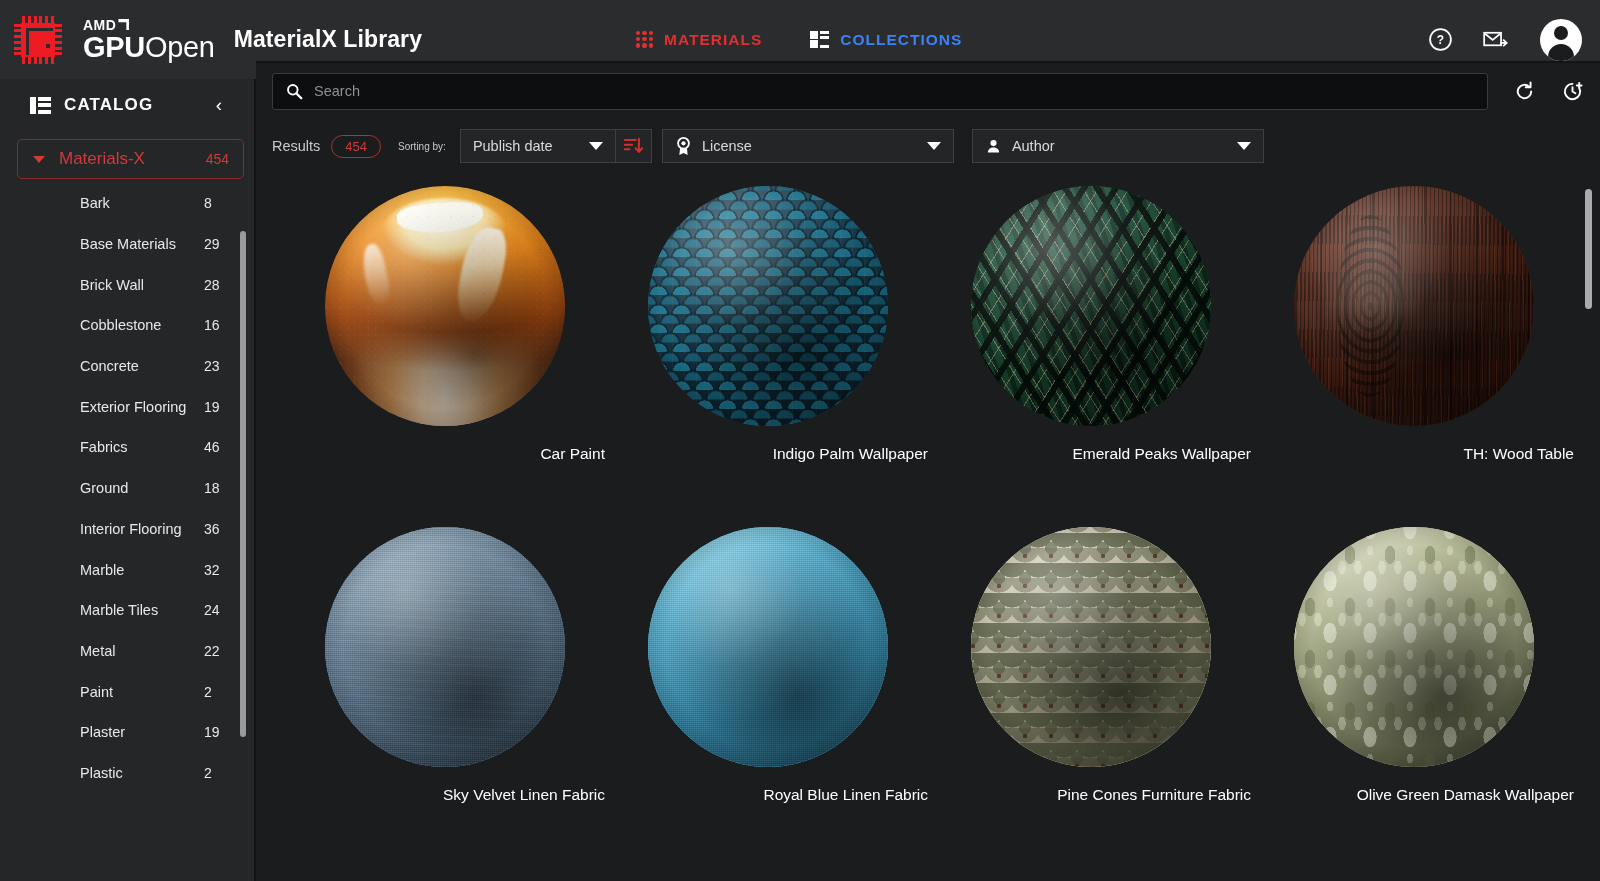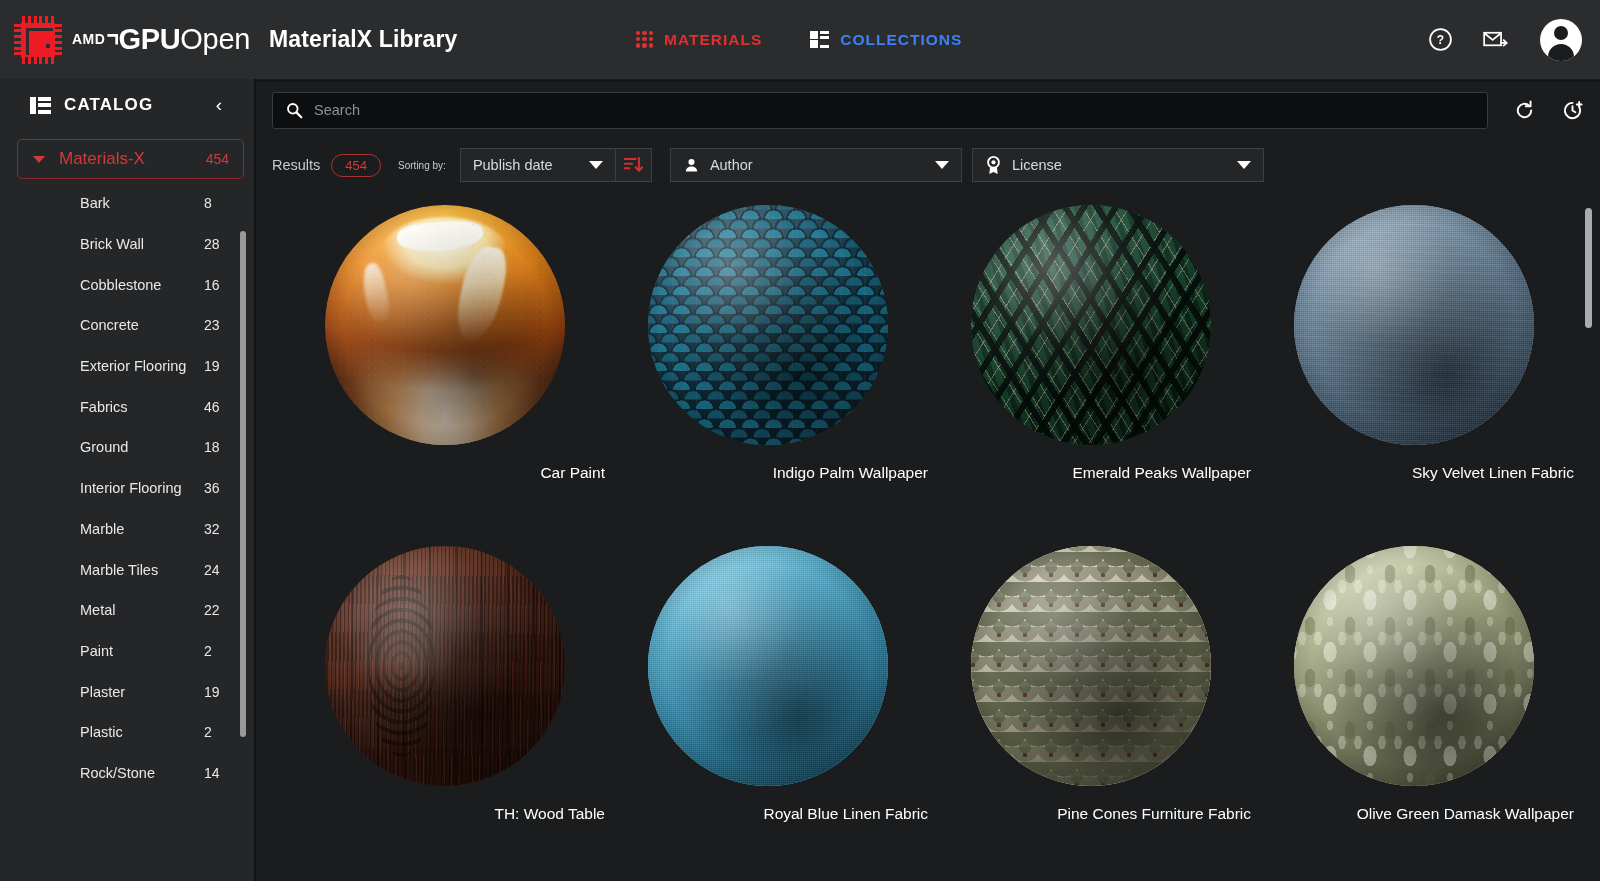--- a/index.html
+++ b/index.html
@@ -37,21 +37,21 @@
     width: 4px; height: 4px; background: #2b2c2e; z-index: 2;
   }
   .pins { position: absolute; }
   .pins.top, .pins.bottom { left: 9px; width: 32px; height: 7px; display: flex; justify-content: space-between; }
   .pins.top { top: 1px; } .pins.bottom { bottom: 1px; }
   .pins.left, .pins.right { top: 9px; height: 32px; width: 7px; display: flex; flex-direction: column; justify-content: space-between; }
   .pins.left { left: 1px; } .pins.right { right: 1px; }
   .pins.top i, .pins.bottom i { width: 3px; height: 7px; background: #ed1c24; display:block; }
   .pins.left i, .pins.right i { width: 7px; height: 3px; background: #ed1c24; display:block; }
 
-  .gpuopen-wrap { margin-left: 9px; display: flex; flex-direction: row; line-height: 1; }
+  .gpuopen-wrap { margin-left: 20px; display: flex; flex-direction: column; line-height: 1; }
   .amd-word {
     font-size: 14px; font-weight: bold; color: #fff; letter-spacing: 0.5px;
     display: flex; align-items: center; gap: 2px; margin-bottom: 1px;
   }
   .amd-arrow {
     display: inline-block; width: 11px; height: 11px;
     background: #fff;
     clip-path: polygon(0 0, 100% 0, 100% 100%, 72% 100%, 72% 30%, 0 30%);
   }
   .gpuopen { font-size: 29px; letter-spacing: -0.3px; }
@@ -122,21 +122,21 @@
   }
   .cat-item .nm { color: #e8e8e8; font-size: 14.5px; flex: 1; }
   .cat-item .ct { color: #e8e8e8; font-size: 14px; min-width: 22px; text-align: left; }
   .side-scroll {
     position: absolute; right: 10px; top: 152px;
     width: 6px; height: 506px; background: #9a9a9a; border-radius: 3px;
   }
   .side-edge { position:absolute; right:0; top:0; width:2px; height:802px; background:#111214; }
 
   
-  .main { position: absolute; left: 256px; top: 80px; width: 1344px; height: 802px; background: #1b1c1e; }
+  .main { position: absolute; left: 256px; top: 61px; width: 1344px; height: 802px; background: #1b1c1e; }
 
   .searchbar-row { height: 60px; display: flex; align-items: center; padding: 0 16px 0 16px; }
   .search-box {
     flex: 1; height: 37px; background: #0d0e10; border: 1px solid #3a3b3d;
     border-radius: 3px; display: flex; align-items: center; padding: 0 13px; cursor: text;
   }
   .search-ph { color: #8e9093; font-size: 14.5px; margin-left: 11px; }
   .tool-ic { margin-left: 25px; cursor: pointer; display:flex; align-items:center; }
 
   .filters-row { height: 50px; display: flex; align-items: center; padding: 0 16px; gap: 0; }
@@ -467,20 +467,24 @@
     <span class="cat-root-label">Materials-X</span>
     <span class="cat-root-count">454</span>
   </div>
 
   <div class="cat-list" id="cat-list">
       <div class="cat-item">
         <span class="nm">Bark</span>
         <span class="ct">8</span>
       </div>
       <div class="cat-item">
+        <span class="nm">Base Materials</span>
+        <span class="ct">29</span>
+      </div>
+      <div class="cat-item">
         <span class="nm">Brick Wall</span>
         <span class="ct">28</span>
       </div>
       <div class="cat-item">
         <span class="nm">Cobblestone</span>
         <span class="ct">16</span>
       </div>
       <div class="cat-item">
         <span class="nm">Concrete</span>
         <span class="ct">23</span>
@@ -517,24 +521,20 @@
         <span class="nm">Paint</span>
         <span class="ct">2</span>
       </div>
       <div class="cat-item">
         <span class="nm">Plaster</span>
         <span class="ct">19</span>
       </div>
       <div class="cat-item">
         <span class="nm">Plastic</span>
         <span class="ct">2</span>
-      </div>
-      <div class="cat-item">
-        <span class="nm">Rock/Stone</span>
-        <span class="ct">14</span>
       </div>
     </div>
 
   <div class="side-scroll"></div>
   <div class="side-edge"></div>
 </div>
 
 <div class="main">
   <div class="main-topline"></div>
 
@@ -570,40 +570,40 @@
       <span class="dd-txt">Publish date</span>
       <span class="chev"></span>
     </div>
     <div class="sort-dir">
       <svg width="20" height="20" viewBox="0 0 22 22">
         <path d="M2 4.5 h12 M2 9.5 h8 M2 14.5 h5" stroke="#d0302f" stroke-width="2.2" stroke-linecap="round"></path>
         <path d="M17.5 3 v14 M14 13.5 L17.5 17.5 L21 13.5" fill="none" stroke="#d0302f" stroke-width="2.2" stroke-linecap="round" stroke-linejoin="round"></path>
       </svg>
     </div>
 
-    <div class="dd dd-author">
-      <span class="dd-ic">
-        <svg width="17" height="17" viewBox="0 0 20 20">
-            <circle cx="10" cy="6" r="3.6" fill="#fff"></circle>
-            <path d="M3.4 17c0-3.6 3-5.8 6.6-5.8s6.6 2.2 6.6 5.8z" fill="#fff"></path>
-          </svg>
-      </span>
-      <span class="dd-txt">Author</span>
-      <span class="chev"></span>
-    </div>
-
     <div class="dd dd-license">
       <span class="dd-ic">
         <svg width="17" height="19" viewBox="0 0 18 21">
           <circle cx="9" cy="7" r="6" fill="none" stroke="#fff" stroke-width="2"></circle>
           <circle cx="9" cy="7" r="2.3" fill="#fff"></circle>
           <path d="M5.2 12.5 L4.4 20 L9 17.6 L13.6 20 L12.8 12.5" fill="#fff"></path>
         </svg>
       </span>
       <span class="dd-txt">License</span>
+      <span class="chev"></span>
+    </div>
+
+    <div class="dd dd-author">
+      <span class="dd-ic">
+        <svg width="17" height="17" viewBox="0 0 20 20">
+            <circle cx="10" cy="6" r="3.6" fill="#fff"></circle>
+            <path d="M3.4 17c0-3.6 3-5.8 6.6-5.8s6.6 2.2 6.6 5.8z" fill="#fff"></path>
+          </svg>
+      </span>
+      <span class="dd-txt">Author</span>
       <span class="chev"></span>
     </div>
   </div>
 
   <div class="grid" id="material-grid">
       <div class="card">
         <div class="sphere-wrap">
           <div class="sphere s-carpaint">
             <div class="cp-top"></div>
             <div class="cp-hl1"></div>
@@ -634,39 +634,39 @@
             <div class="em-base"></div>
             <div class="em-marble"></div>
             <div class="em-deco"></div>
             <div class="shade"></div>
           </div>
         </div>
         <div class="card-label">Emerald Peaks Wallpaper</div>
       </div>
       <div class="card">
         <div class="sphere-wrap">
-          <div class="sphere s-skyvel">
-            <div class="sv-base"></div>
-            <div class="sv-weave"></div>
-            <div class="shade"></div>
-          </div>
-        </div>
-        <div class="card-label">Sky Velvet Linen Fabric</div>
-      </div>
-      <div class="card">
-        <div class="sphere-wrap">
           <div class="sphere s-wood">
             <div class="wd-base"></div>
             <div class="wd-grain"></div>
             <div class="wd-knot"></div>
             <div class="wd-hl"></div>
             <div class="shade"></div>
           </div>
         </div>
         <div class="card-label">TH: Wood Table</div>
+      </div>
+      <div class="card">
+        <div class="sphere-wrap">
+          <div class="sphere s-skyvel">
+            <div class="sv-base"></div>
+            <div class="sv-weave"></div>
+            <div class="shade"></div>
+          </div>
+        </div>
+        <div class="card-label">Sky Velvet Linen Fabric</div>
       </div>
       <div class="card">
         <div class="sphere-wrap">
           <div class="sphere s-royal">
             <div class="rb-base"></div>
             <div class="rb-weave"></div>
             <div class="shade"></div>
           </div>
         </div>
         <div class="card-label">Royal Blue Linen Fabric</div>

